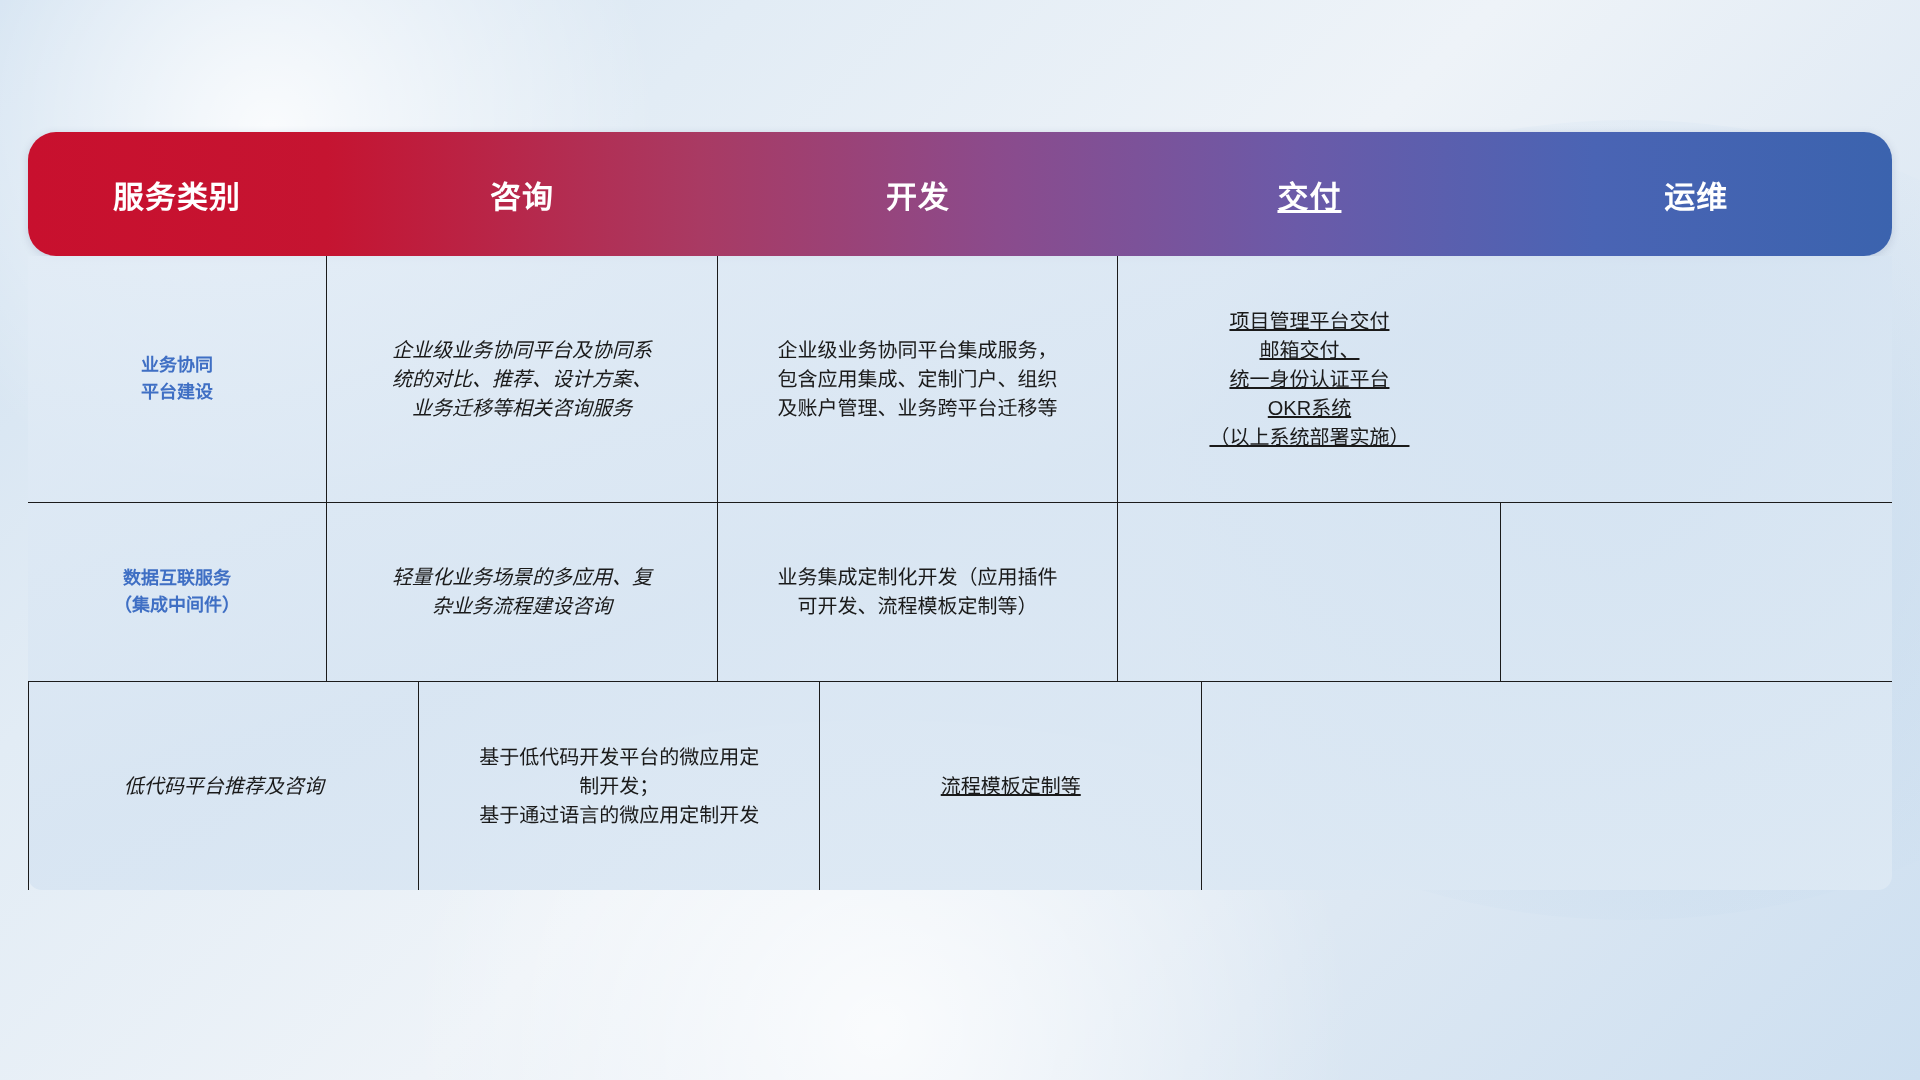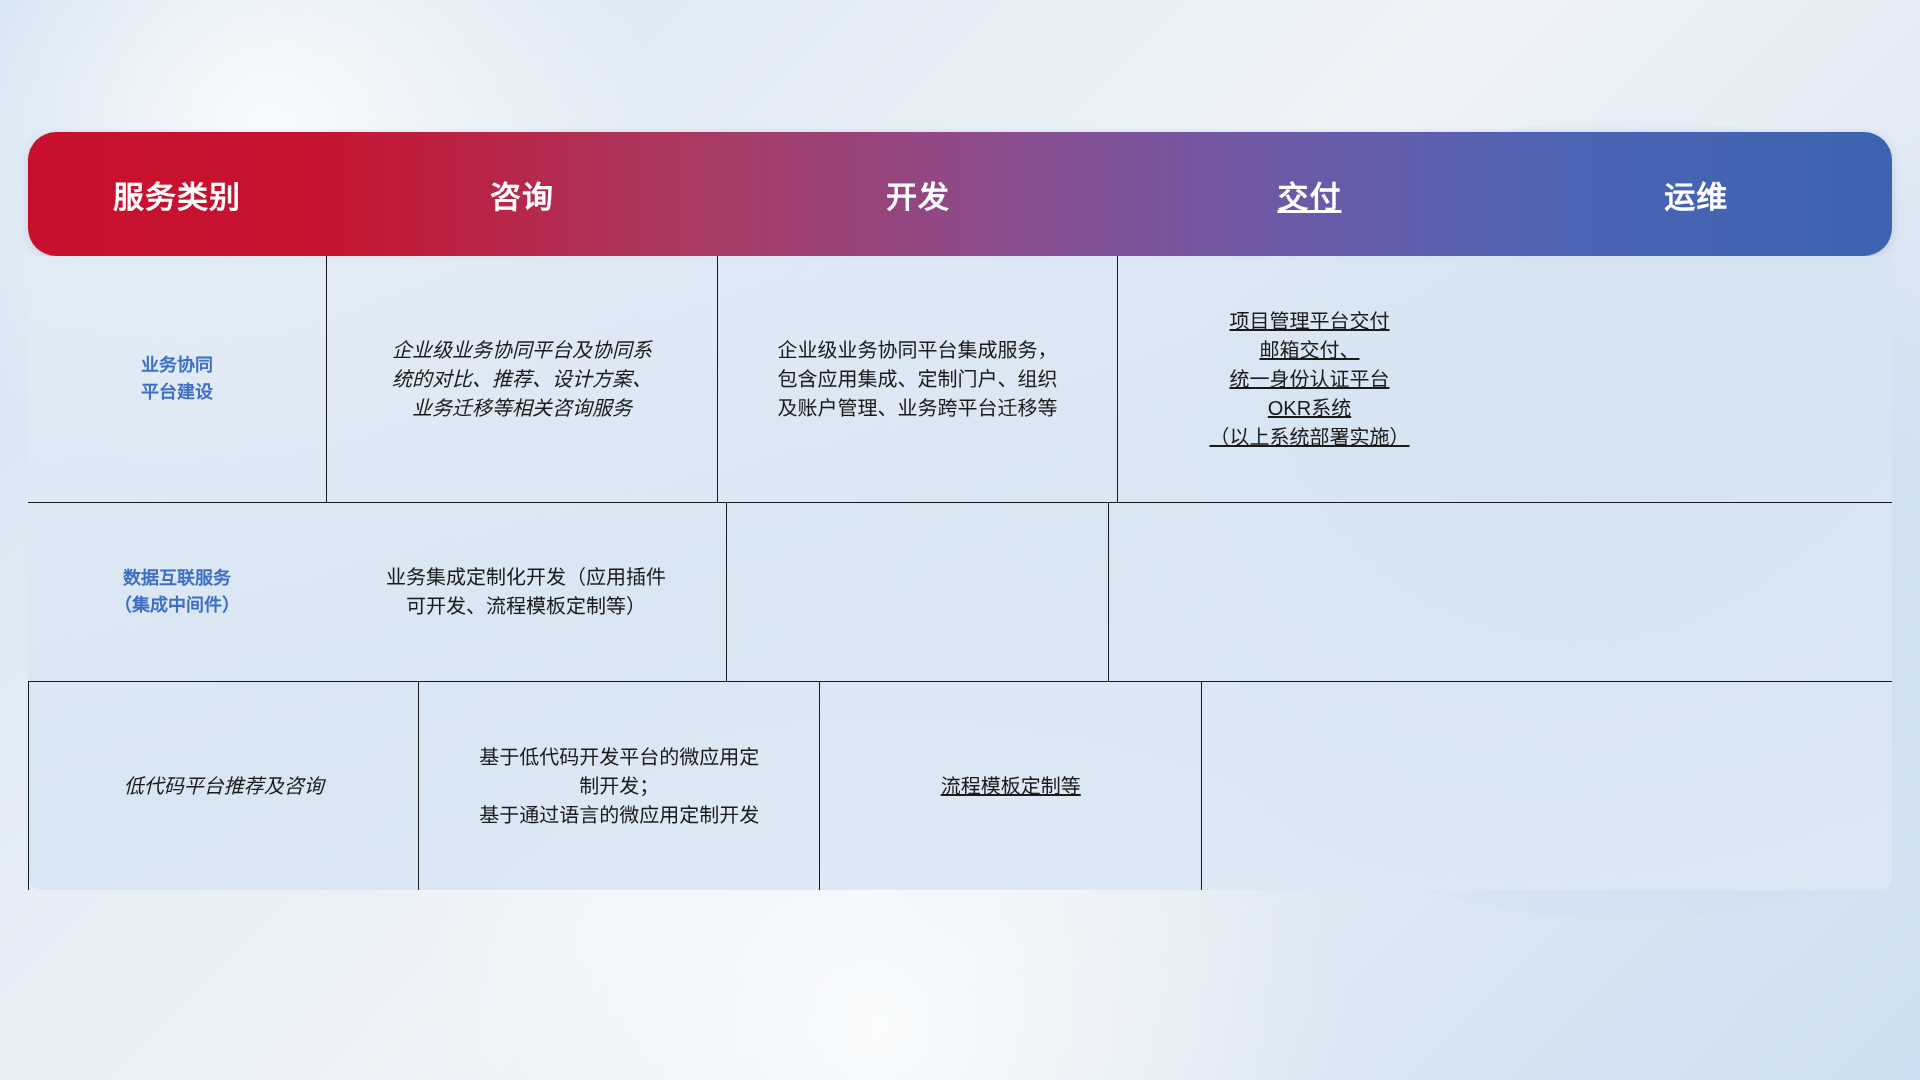--- a/index.html
+++ b/index.html
@@ -145,20 +145,22 @@
       <div class="td col-3">项目管理平台交付
 邮箱交付、
 统一身份认证平台
 OKR系统
 （以上系统部署实施）</div>
     </div>
 
     <div class="tr row-1">
       <div class="td cat col-0">数据互联服务
 （集成中间件）</div>
+      <div class="td colA col-1">轻量化业务场景的多应用、复
+杂业务流程建设咨询</div>
       <div class="td col-2">业务集成定制化开发（应用插件
 可开发、流程模板定制等）</div>
       <div class="td col-3"></div>
       <div class="td col-4"></div>
     </div>
 
     <div class="tr row-2">
       <div class="td colA col-1">低代码平台推荐及咨询</div>
       <div class="td col-2">基于低代码开发平台的微应用定
 制开发；

